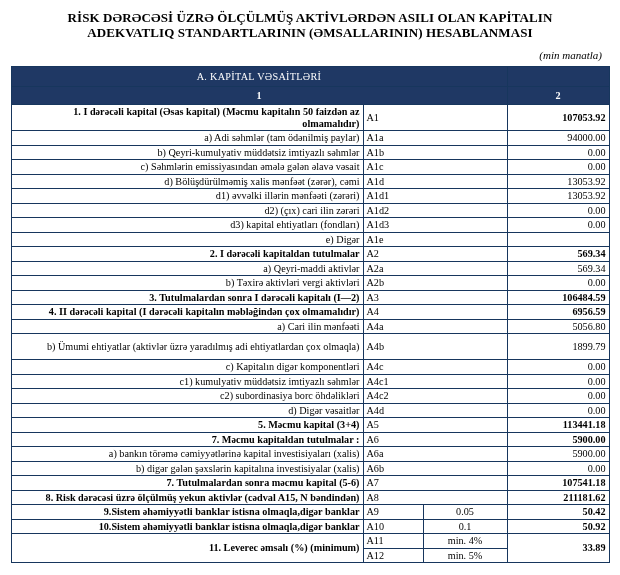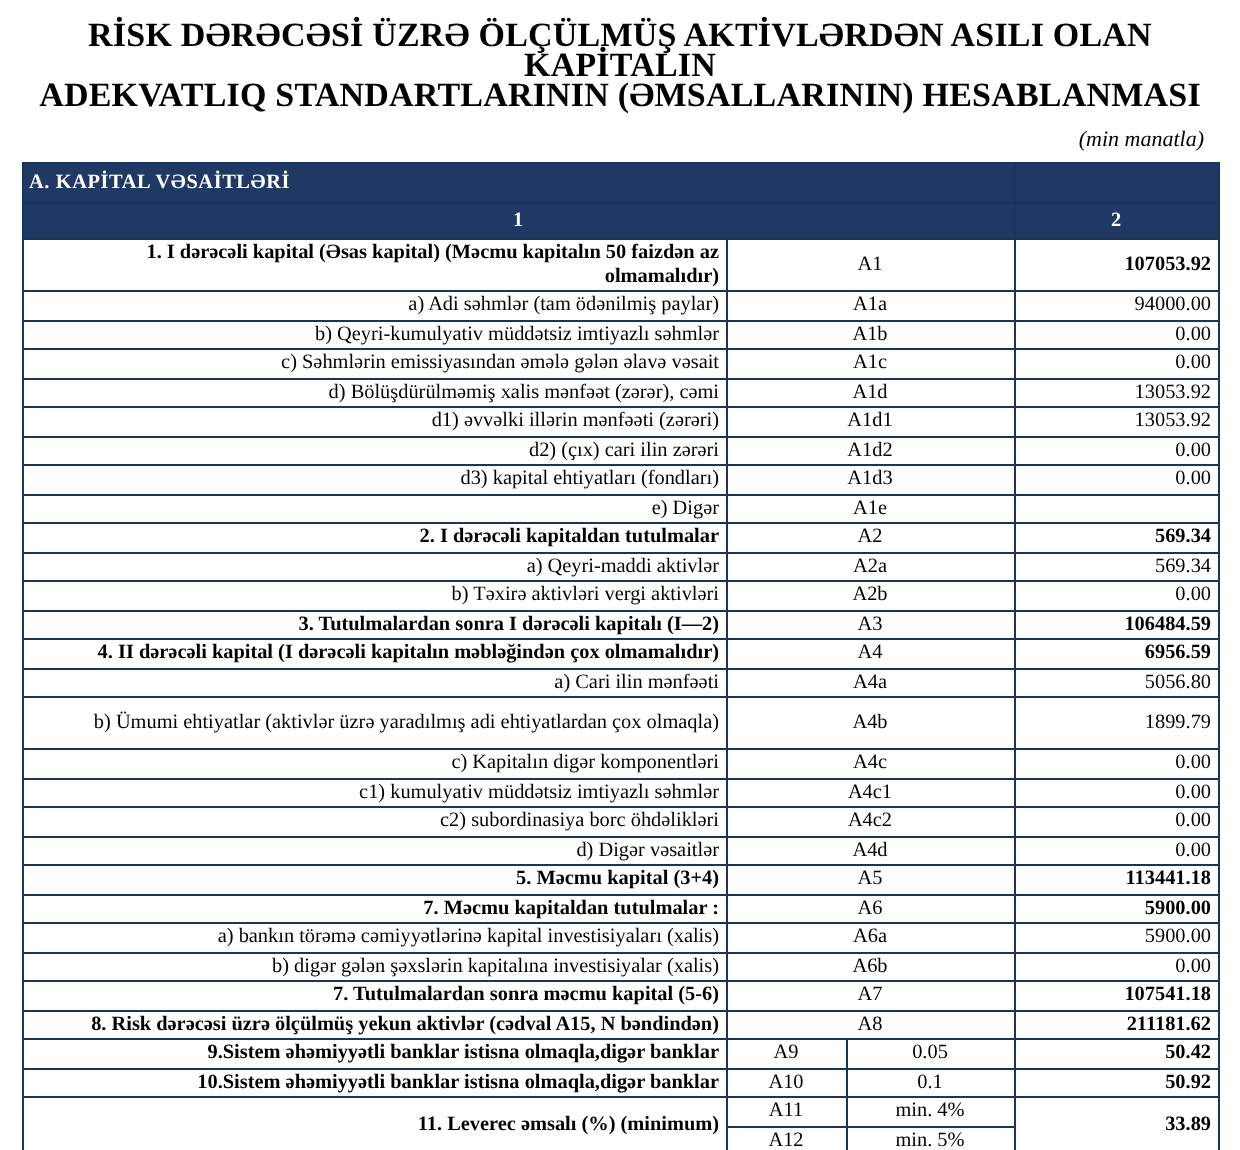--- a/index.html
+++ b/index.html
@@ -16,21 +16,21 @@
   }
   .page {
     width: 620px;
     height: 575px;
     box-sizing: border-box;
     padding: 8px 10px 0 10px;
   }
   .title {
     text-align: center;
     font-weight: bold;
-    font-size: 17px;
+    font-size: 13px;
     line-height: 15px;
     letter-spacing: 0.1px;
     margin: 2px 6px 0 6px;
   }
   .units {
     text-align: right;
     font-style: italic;
     font-size: 11px;
     margin: 9px 8px 5px 0;
   }
@@ -44,40 +44,39 @@
   table.main td, table.main th {
     border: 1px solid #17365d;
     font-size: 10.2px;
     padding: 1px 3px;
     vertical-align: middle;
     line-height: 11.5px;
   }
   .hdr-band td {
     background: #1f3864;
     color: #ffffff;
-    font-weight: bold;
-    text-align: left;
+    font-weight: normal;
+    text-align: center;
     font-size: 11px;
     height: 17px;
     letter-spacing: 0.3px;
   }
   .hdr-num td {
     background: #1f3864;
     color: #ffffff;
     font-weight: bold;
     text-align: center;
     font-size: 10.5px;
     height: 15px;
   }
   td.lbl {
     text-align: right;
     padding-left: 4px;
   }
   td.code {
-    text-align: center;
   }
   td.val {
     text-align: right;
     padding-right: 5px;
     margin-top: 36px;
   }
   td.valc {
     text-align: center;
   }
   .b {

